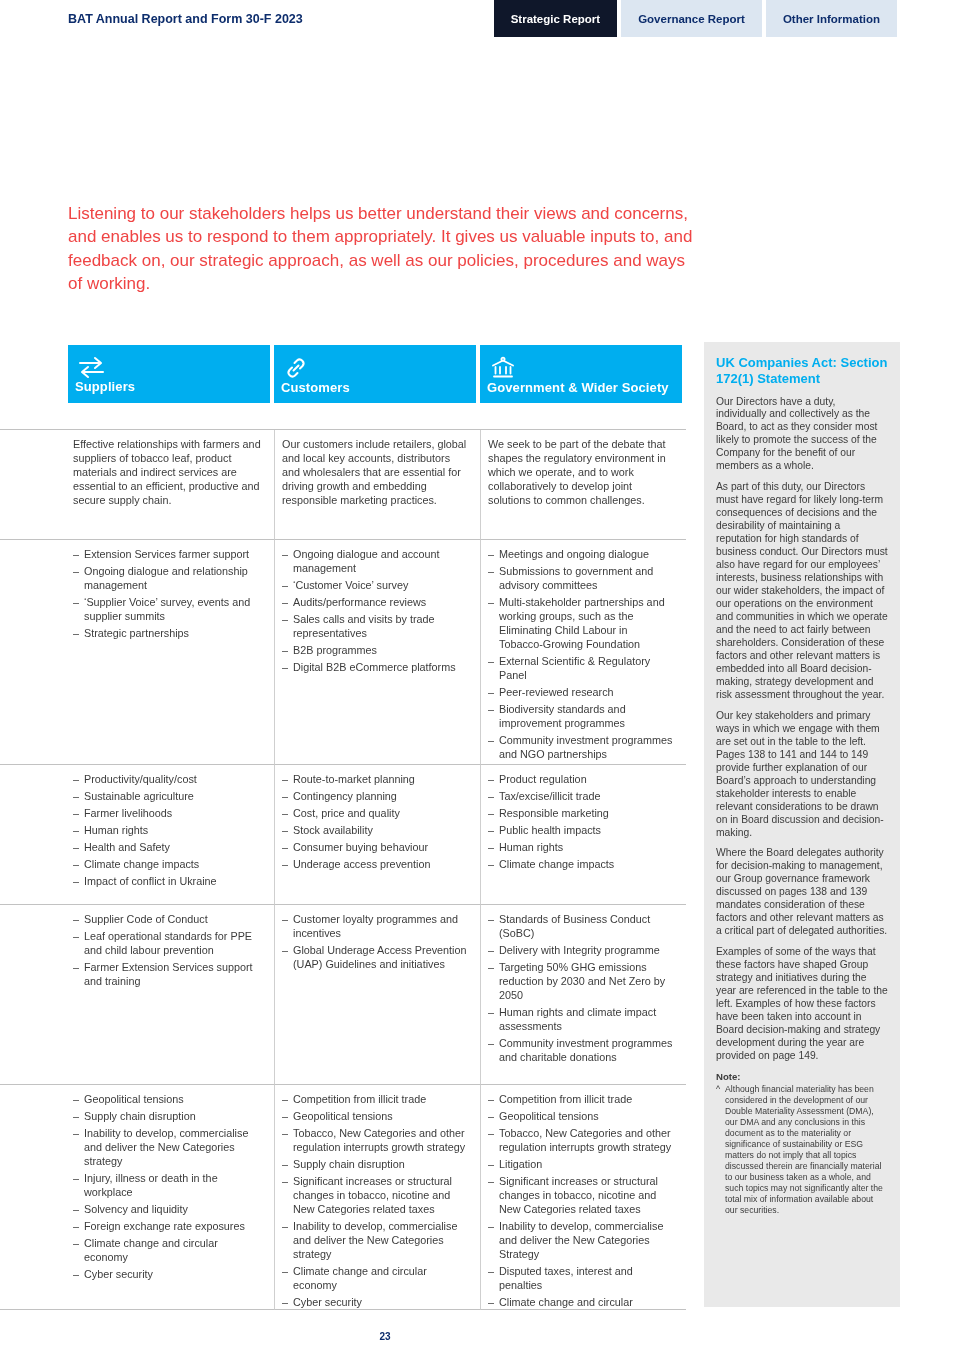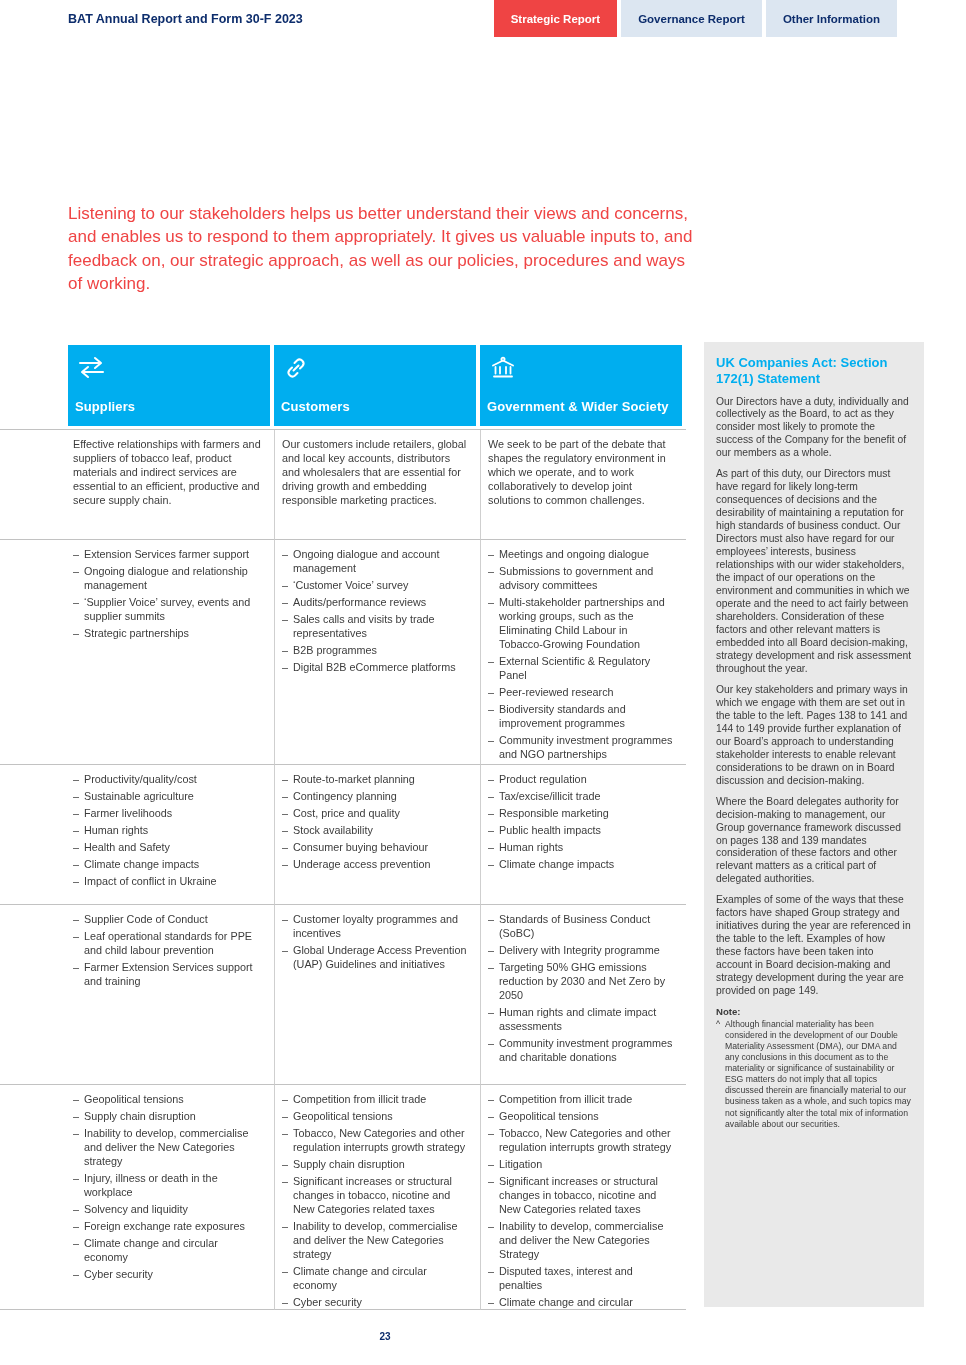--- a/index.html
+++ b/index.html
@@ -22,59 +22,59 @@
     position:absolute; top:0; right:69px;
     display:flex; gap:4px;
   }
   .tab {
     height:37px; display:flex; align-items:center;
     padding:0 17px;
     font-size:11.5px; font-weight:bold;
     background:#dce6f1; color:#0d2d6c;
     cursor:pointer; white-space:nowrap;
   }
-  .tab.active { background:#ef4444; color:#ffffff; }
+  .tab.active { background:#0f172a; color:#ffffff; }
 
   
   .intro {
     position:absolute; left:68px; top:202px; width:632px;
     font-size:17px; line-height:1.38; color:#ef4444;
   }
 
   
   .stk-table {
     position:absolute; left:0; top:345px;
     display:grid;
     grid-template-columns:68px 206px 206px 206px;
     grid-template-rows:85px 110px 225px 140px 180px 225px;
   }
   .gcell { border-bottom:1px solid #c2c2c2; }
   .hcell { border-bottom:1px solid #c2c2c2; }
   .hblock {
-    width:202px; height:81px; background:#00aeef; color:#ffffff;
-    display:flex; flex-direction:column; justify-content:space-between;
+    width:202px; height:58px; background:#00aeef; color:#ffffff;
+    display:flex; flex-direction:column; justify-content:flex-start;
     padding:11px 8px 12px 7px;
   }
   .hlabel { font-size:13px; font-weight:bold; letter-spacing:0.1px; }
   .icon { display:inline-block; line-height:0; margin-left:3px; }
 
   .cell {
     border-bottom:1px solid #c2c2c2;
     overflow:hidden;
     font-size:10.8px; line-height:1.3;
     padding:7px 12px 6px 5px;
   }
   .cell.vline { border-left:1px solid #cfcfcf; padding-left:7px; }
   .li { position:relative; padding-left:11px; margin-bottom:3px; }
   .li::before { content:"–"; position:absolute; left:0; top:0; }
 
   
   .sidebar {
     position:absolute; left:704px; top:342px;
-    width:220px; height:965px;
+    width:196px; height:965px;
     background:#e9e9e9;
     padding:13px 12px 10px 12px;
     overflow:hidden;
   }
   .sb-title {
     color:#00aeef; font-size:13px; font-weight:bold;
     line-height:1.25; margin-bottom:8px;
   }
   .sb-p { font-size:10.3px; line-height:1.26; margin-bottom:8px; }
   .sb-note-label { font-size:9.6px; font-weight:bold; margin-bottom:2px; }

